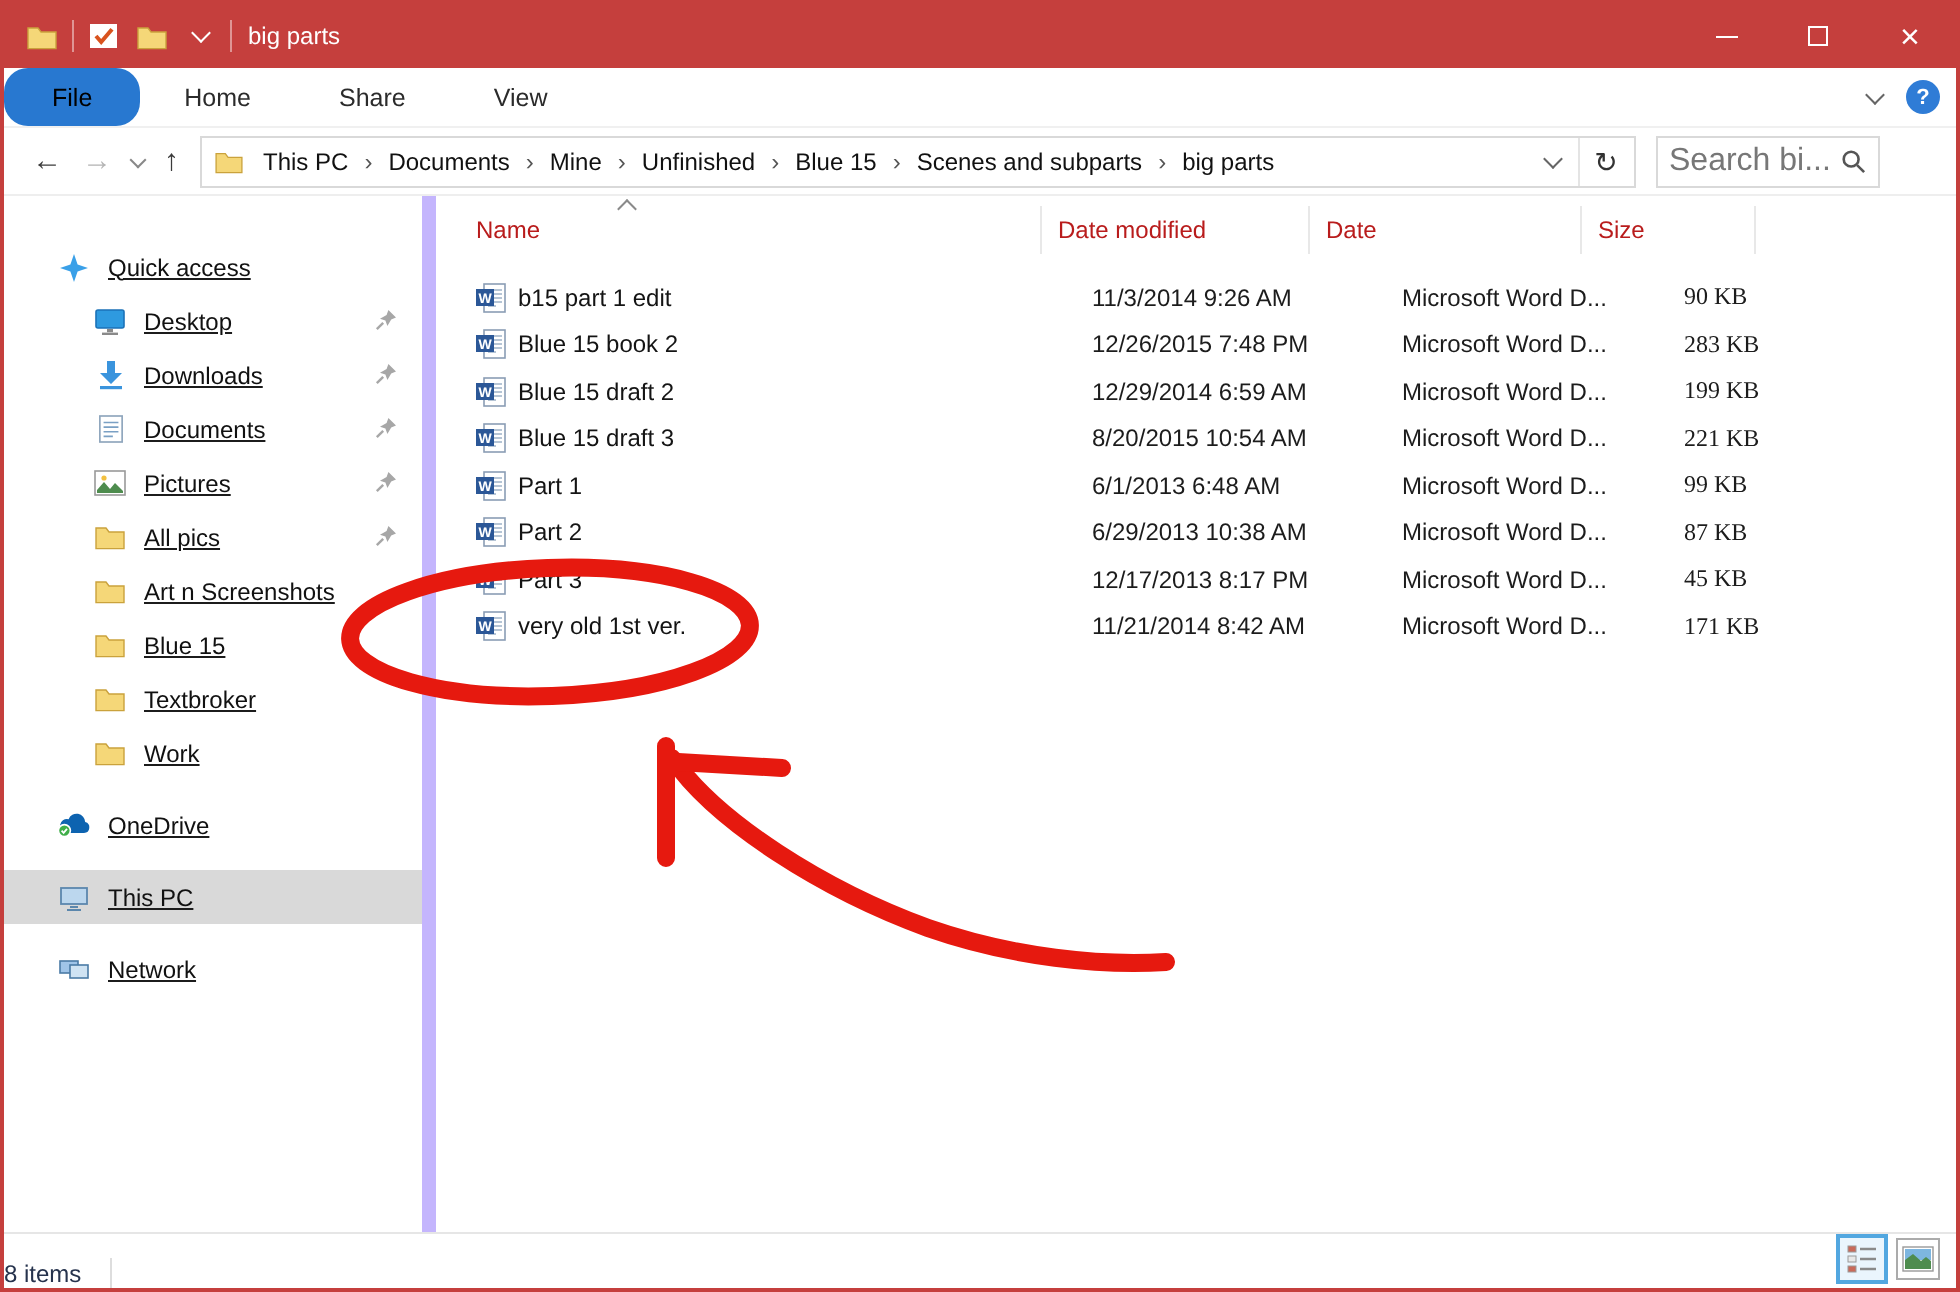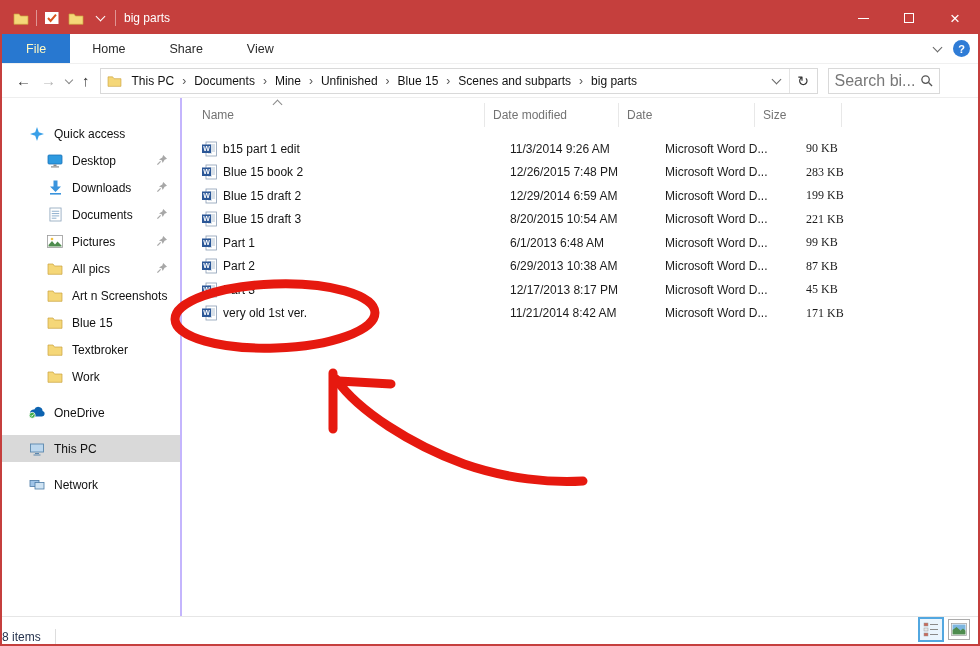--- a/index.html
+++ b/index.html
@@ -20,21 +20,21 @@
   .win-title{margin-left:8px;font-size:12px;color:#fff;}
   .win-controls{margin-left:auto;display:flex;height:100%;}
   .win-btn{width:46px;height:100%;display:flex;align-items:center;justify-content:center;color:#fff;}
   .glyph-min{width:11px;height:1px;background:#fff;display:block;}
   .glyph-max{width:10px;height:10px;border:1px solid #fff;display:block;}
   .glyph-close{font-size:17px;line-height:1;font-weight:400;}
   
   .tabrow{position:absolute;left:0;top:32px;right:0;height:30px;background:#fff;
     display:flex;align-items:stretch;border-bottom:1px solid #f0f0f0;}
   .tab{padding:0 22px;display:flex;align-items:center;font-size:12.5px;color:#2b2b2b;}
-  .tab.active{background:var(--tabblue);color:#fef9c3;padding:0 24px;}
+  .tab.active{background:var(--tabblue);color:#000000;padding:0 24px;border-radius:12px;}
   .ribbon-right{position:absolute;right:8px;top:38px;display:flex;align-items:center;gap:12px;}
   .chev-down{width:7px;height:7px;border-right:1.5px solid #666;border-bottom:1.5px solid #666;
     transform:rotate(45deg);margin-top:-3px;}
   .help-btn{width:17px;height:17px;border-radius:50%;background:#2f7cd6;color:#fff;
     font-size:11px;font-weight:bold;display:flex;align-items:center;justify-content:center;}
   
   .addressrow{position:absolute;left:0;top:62px;right:0;height:34px;background:#fff;
     display:flex;align-items:center;border-bottom:1px solid #eee;}
   .nav-btns{display:flex;align-items:center;gap:10px;padding:0 10px 0 14px;}
   .nav-arrow{font-size:15px;line-height:1;color:#3b3b3b;}
@@ -50,32 +50,32 @@
   .addr-chev-btn{width:24px;display:flex;align-items:center;justify-content:center;height:100%;}
   .refresh-btn{width:28px;height:100%;display:flex;align-items:center;justify-content:center;
     border-left:1px solid #e4e4e4;font-size:14px;color:#333;}
   .searchbox{margin-left:10px;width:112px;height:26px;border:1px solid #d9d9d9;display:flex;
     align-items:center;padding:0 6px;}
   .searchbox input{border:none;outline:none;width:100%;font-size:16px;color:#333;
     font-family:"Liberation Sans",sans-serif;}
   .searchbox input::placeholder{color:#777;}
   
   .main{position:absolute;left:0;top:96px;right:0;bottom:28px;display:flex;}
-  .sidebar{width:180px;border-right:2px solid #c4b5fd;padding-top:22px;overflow:hidden;}
+  .sidebar{width:216px;border-right:7px solid #c4b5fd;padding-top:22px;overflow:hidden;text-decoration:underline;}
   .side-item{height:27px;display:flex;align-items:center;position:relative;color:#111;}
   .side-item.lvl0{padding-left:26px;}
   .side-item.lvl1{padding-left:44px;}
   .side-item.spaced{margin-top:9px;}
   .side-item.sel{background:var(--selgray);}
   .side-icon{width:18px;height:16px;margin-right:8px;display:flex;align-items:center;justify-content:center;flex:0 0 18px;}
   .pin{position:absolute;right:12px;top:7px;width:12px;height:12px;opacity:.75;}
   
   .content{flex:1;position:relative;}
   .lheader{display:grid;grid-template-columns:303px 134px 136px 87px;height:34px;
-    align-items:center;color:#737373;position:relative;}
+    align-items:center;color:#b91c1c;position:relative;}
   .hcell{height:24px;display:flex;align-items:center;padding-left:8px;border-right:1px solid #e8e8e8;}
   .hcell.first{padding-left:20px;}
   .sort-caret{position:absolute;left:92px;top:3px;width:7px;height:7px;
     border-left:1.4px solid #8a8a8a;border-top:1.4px solid #8a8a8a;transform:rotate(45deg);}
   .rows{margin-top:5px;}
   .frow{display:grid;grid-template-columns:303px 134px 136px 87px;height:23.5px;align-items:center;gap:17px;}
   .cell{overflow:hidden;white-space:nowrap;}
   .cell.name{padding-left:20px;display:flex;align-items:center;gap:6px;color:#141414;}
   .cell.date{padding-left:8px;}
   .cell.type{padding-left:12px;}

